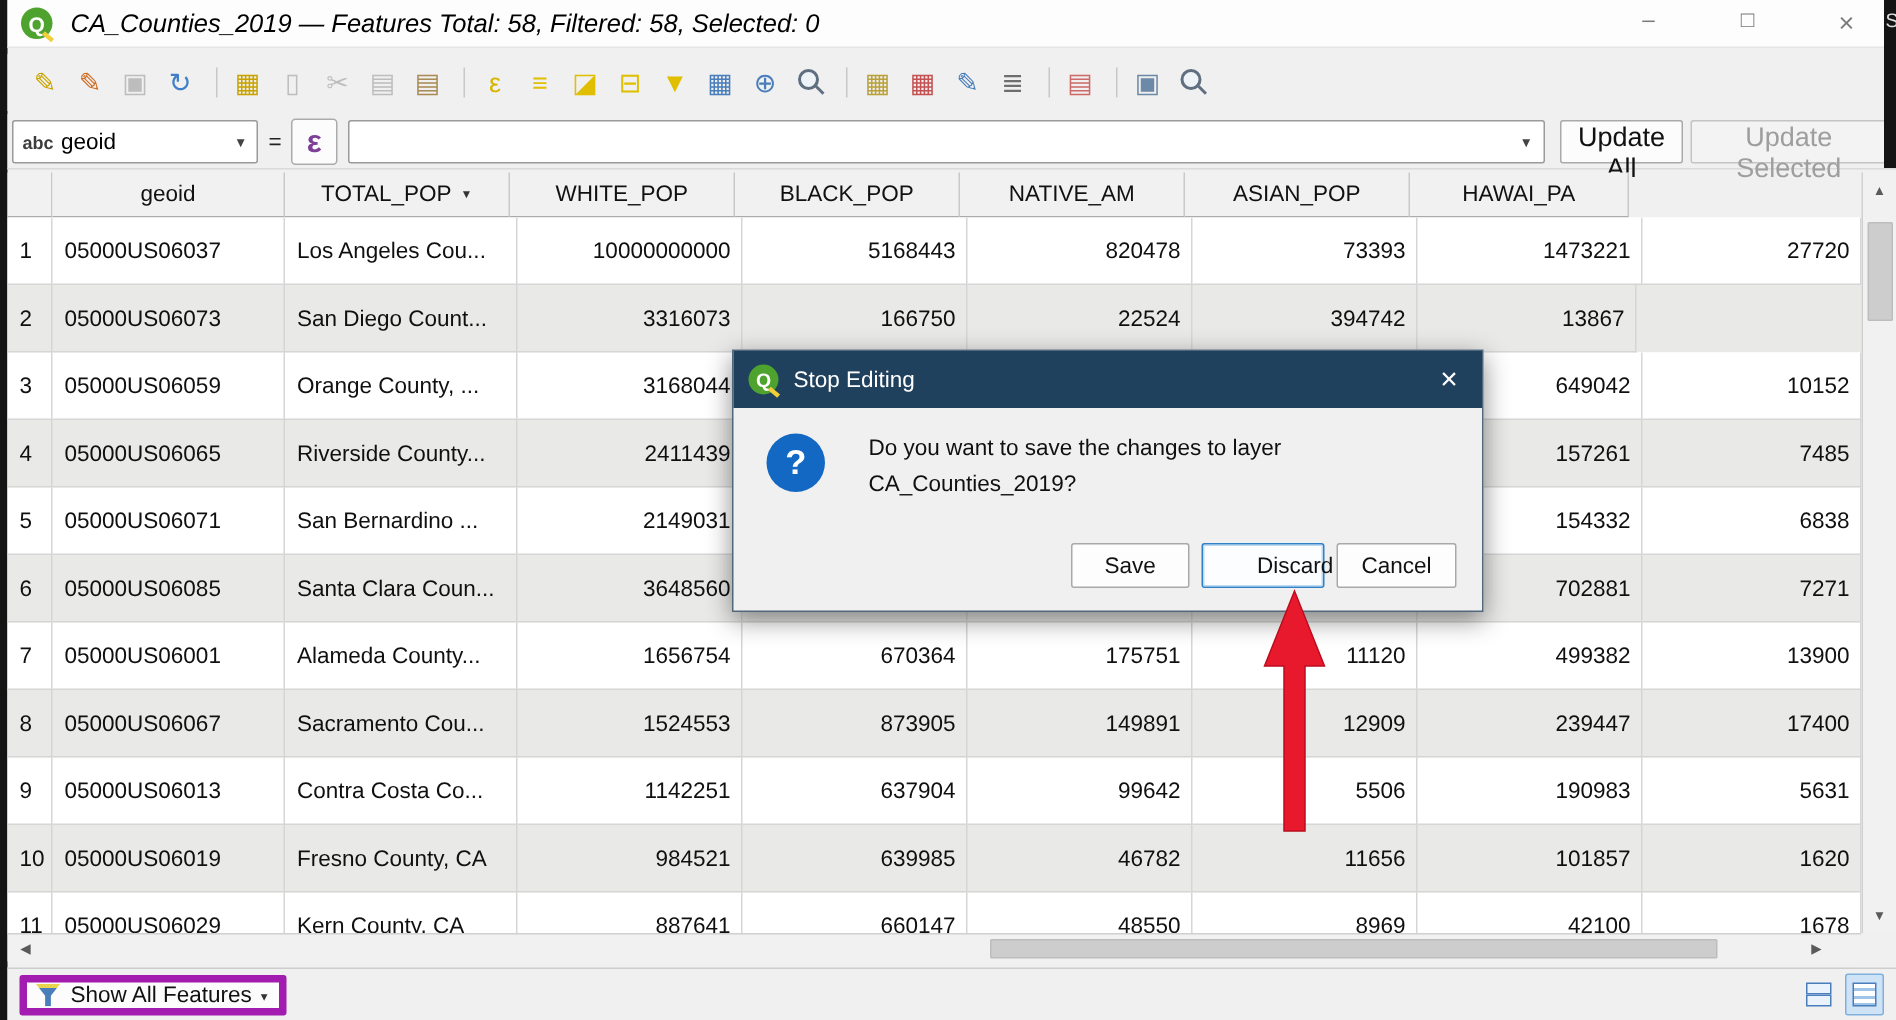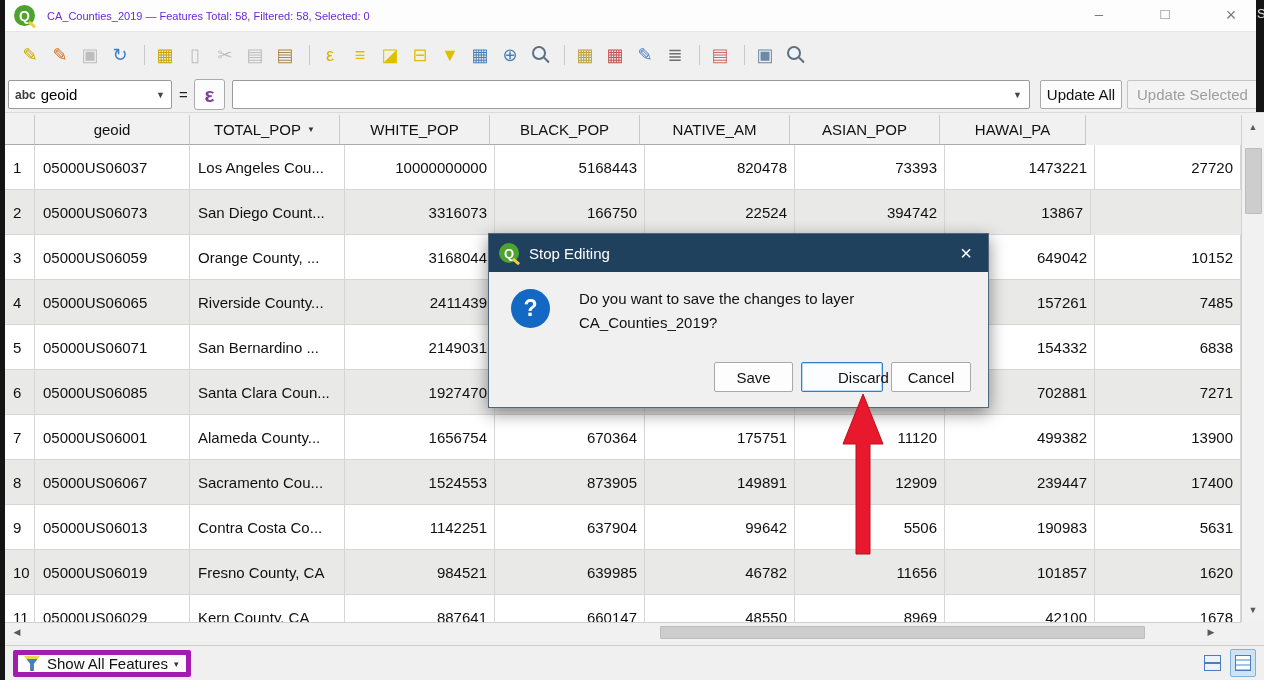--- a/index.html
+++ b/index.html
@@ -6,21 +6,21 @@
   body { width:1264px; height:680px; font-family:"Liberation Sans", sans-serif; background:#141414; }
   .screen { position:relative; width:1264px; height:680px; overflow:hidden; background:#141414; }
   .win { position:absolute; left:5px; top:0; width:1259px; height:680px; background:#f0f0f0; }
 
   
   .titlebar { position:absolute; top:0; left:0; right:0; height:32px; background:#fdfdfd; display:flex; align-items:center; border-bottom:1px solid #e6e6e6; }
   .qlogo { display:inline-flex; align-items:center; justify-content:center; width:21px; height:21px; border-radius:50%;
            background:#4ea22e; color:#fff; font-weight:bold; font-size:14px; position:relative; flex:none; }
   .qlogo::after { content:""; position:absolute; right:-1px; bottom:0; width:8px; height:3px; background:#f0cf3a; transform:rotate(40deg); }
   .titlebar .qlogo { margin-left:9px; }
-  .title-text { margin-left:12px; color:#6d28d9; font-size:11px; white-space:nowrap; }
+  .title-text { margin-left:12px; color:#000000; font-size:17px; white-space:nowrap;font-style:italic; }
   .win-controls { margin-left:auto; margin-right:24px; display:flex; gap:48px; color:#7a7a7a; font-size:15px; }
   .win-controls span { cursor:default; width:18px; text-align:center; }
 
   
   .toolbar { position:absolute; top:36px; left:0; right:0; height:38px; background:#f0f0f0; display:flex; align-items:center; padding-left:12px; }
   .ticon { width:26px; height:26px; margin-right:4px; display:inline-flex; align-items:center; justify-content:center; font-size:18px; line-height:1; cursor:default; }
   .tsep { width:1px; height:20px; background:#c8c8c8; margin:0 7px; }
   .magnifier { position:relative; }
   .magnifier::before { content:""; position:absolute; top:4px; left:5px; width:10px; height:10px; border:2px solid #5f6f7f; border-radius:50%; background:#eef3f8; }
   .magnifier::after { content:""; position:absolute; top:17px; left:16px; width:7px; height:2px; background:#5f6f7f; transform:rotate(45deg); }
@@ -28,21 +28,21 @@
   
   .exprbar { position:absolute; top:76px; left:0; right:0; height:37px; background:#f0f0f0; border-bottom:1px solid #dadada; }
   .field-combo { position:absolute; left:3px; top:4px; width:164px; height:29px; background:#fff; border:1px solid #9a9a9a; border-radius:2px; display:flex; align-items:center; padding:0 6px; font-size:15px; }
   .field-combo .abc { font-weight:bold; font-size:12px; color:#3c3c3c; margin-right:5px; }
   .field-combo .caret { margin-left:auto; font-size:9px; color:#444; }
   .eq { position:absolute; left:174px; top:10px; font-size:15px; color:#222; }
   .eps-btn { position:absolute; left:189px; top:3px; width:31px; height:31px; background:#fcfcfc; border:1px solid #ababab; border-radius:3px; color:#7d3f98; font-size:21px; font-weight:bold; line-height:1; cursor:default; }
   .expr-input { position:absolute; left:227px; top:4px; width:798px; height:29px; background:#fff; border:1px solid #9a9a9a; border-radius:2px; display:flex; align-items:center; }
   .expr-input input { flex:1; border:none; outline:none; height:100%; font-size:15px; padding:0 6px; background:transparent; font-family:"Liberation Sans",sans-serif; }
   .expr-input .caret { font-size:9px; color:#444; padding:0 7px; }
-  .ubtn { position:absolute; top:4px; height:29px; background:#fcfcfc; border:1px solid #a9a9a9; border-radius:2px; font-size:15px; color:#111; font-family:"Liberation Sans",sans-serif; cursor:default; }
+  .ubtn { position:absolute; top:4px; height:29px; background:#fcfcfc; border:1px solid #a9a9a9; border-radius:2px; font-size:18px; color:#111; font-family:"Liberation Sans",sans-serif; cursor:default; }
   .ubtn.all { left:1035px; width:82px; }
   .ubtn.sel { left:1122px; width:131px; color:#9e9e9e; border-color:#c4c4c4; background:#f3f3f3; }
 
   
   .thead { position:absolute; top:115px; left:0; height:30px; display:flex; }
   .th { background:#f1f1f1; border-right:1px solid #c9c9c9; border-bottom:1px solid #ababab; display:flex; align-items:center; justify-content:center; font-size:15px; color:#111; gap:6px; }
   .th .sort { font-size:8px; color:#333; }
   .tbody { position:absolute; top:145px; left:0; width:1236px; height:477px; overflow:hidden; background:#fff; }
   .trow { display:flex; height:45px; background:#fff; }
   .trow:nth-child(even) { background:#e9e9e7; }
@@ -232,21 +232,21 @@
           <div class="td right" style="width: 150px;"></div>
           <div class="td right" style="width: 150px;"></div>
           <div class="td right" style="width: 150px;"></div>
           <div class="td right" style="width: 150px;">154332</div>
           <div class="td right" style="width: 146px;">6838</div>
         </div>
         <div class="trow">
           <div class="td" style="width: 30px;">6</div>
           <div class="td" style="width: 155px;">05000US06085</div>
           <div class="td" style="width: 155px;">Santa Clara Coun...</div>
-          <div class="td right" style="width: 150px;">1927470</div>
+          <div class="td right" style="width: 150px;">3648560</div>
           <div class="td right" style="width: 150px;"></div>
           <div class="td right" style="width: 150px;"></div>
           <div class="td right" style="width: 150px;"></div>
           <div class="td right" style="width: 150px;">702881</div>
           <div class="td right" style="width: 146px;">7271</div>
         </div>
         <div class="trow">
           <div class="td" style="width: 30px;">7</div>
           <div class="td" style="width: 155px;">05000US06001</div>
           <div class="td" style="width: 155px;">Alameda County...</div>

